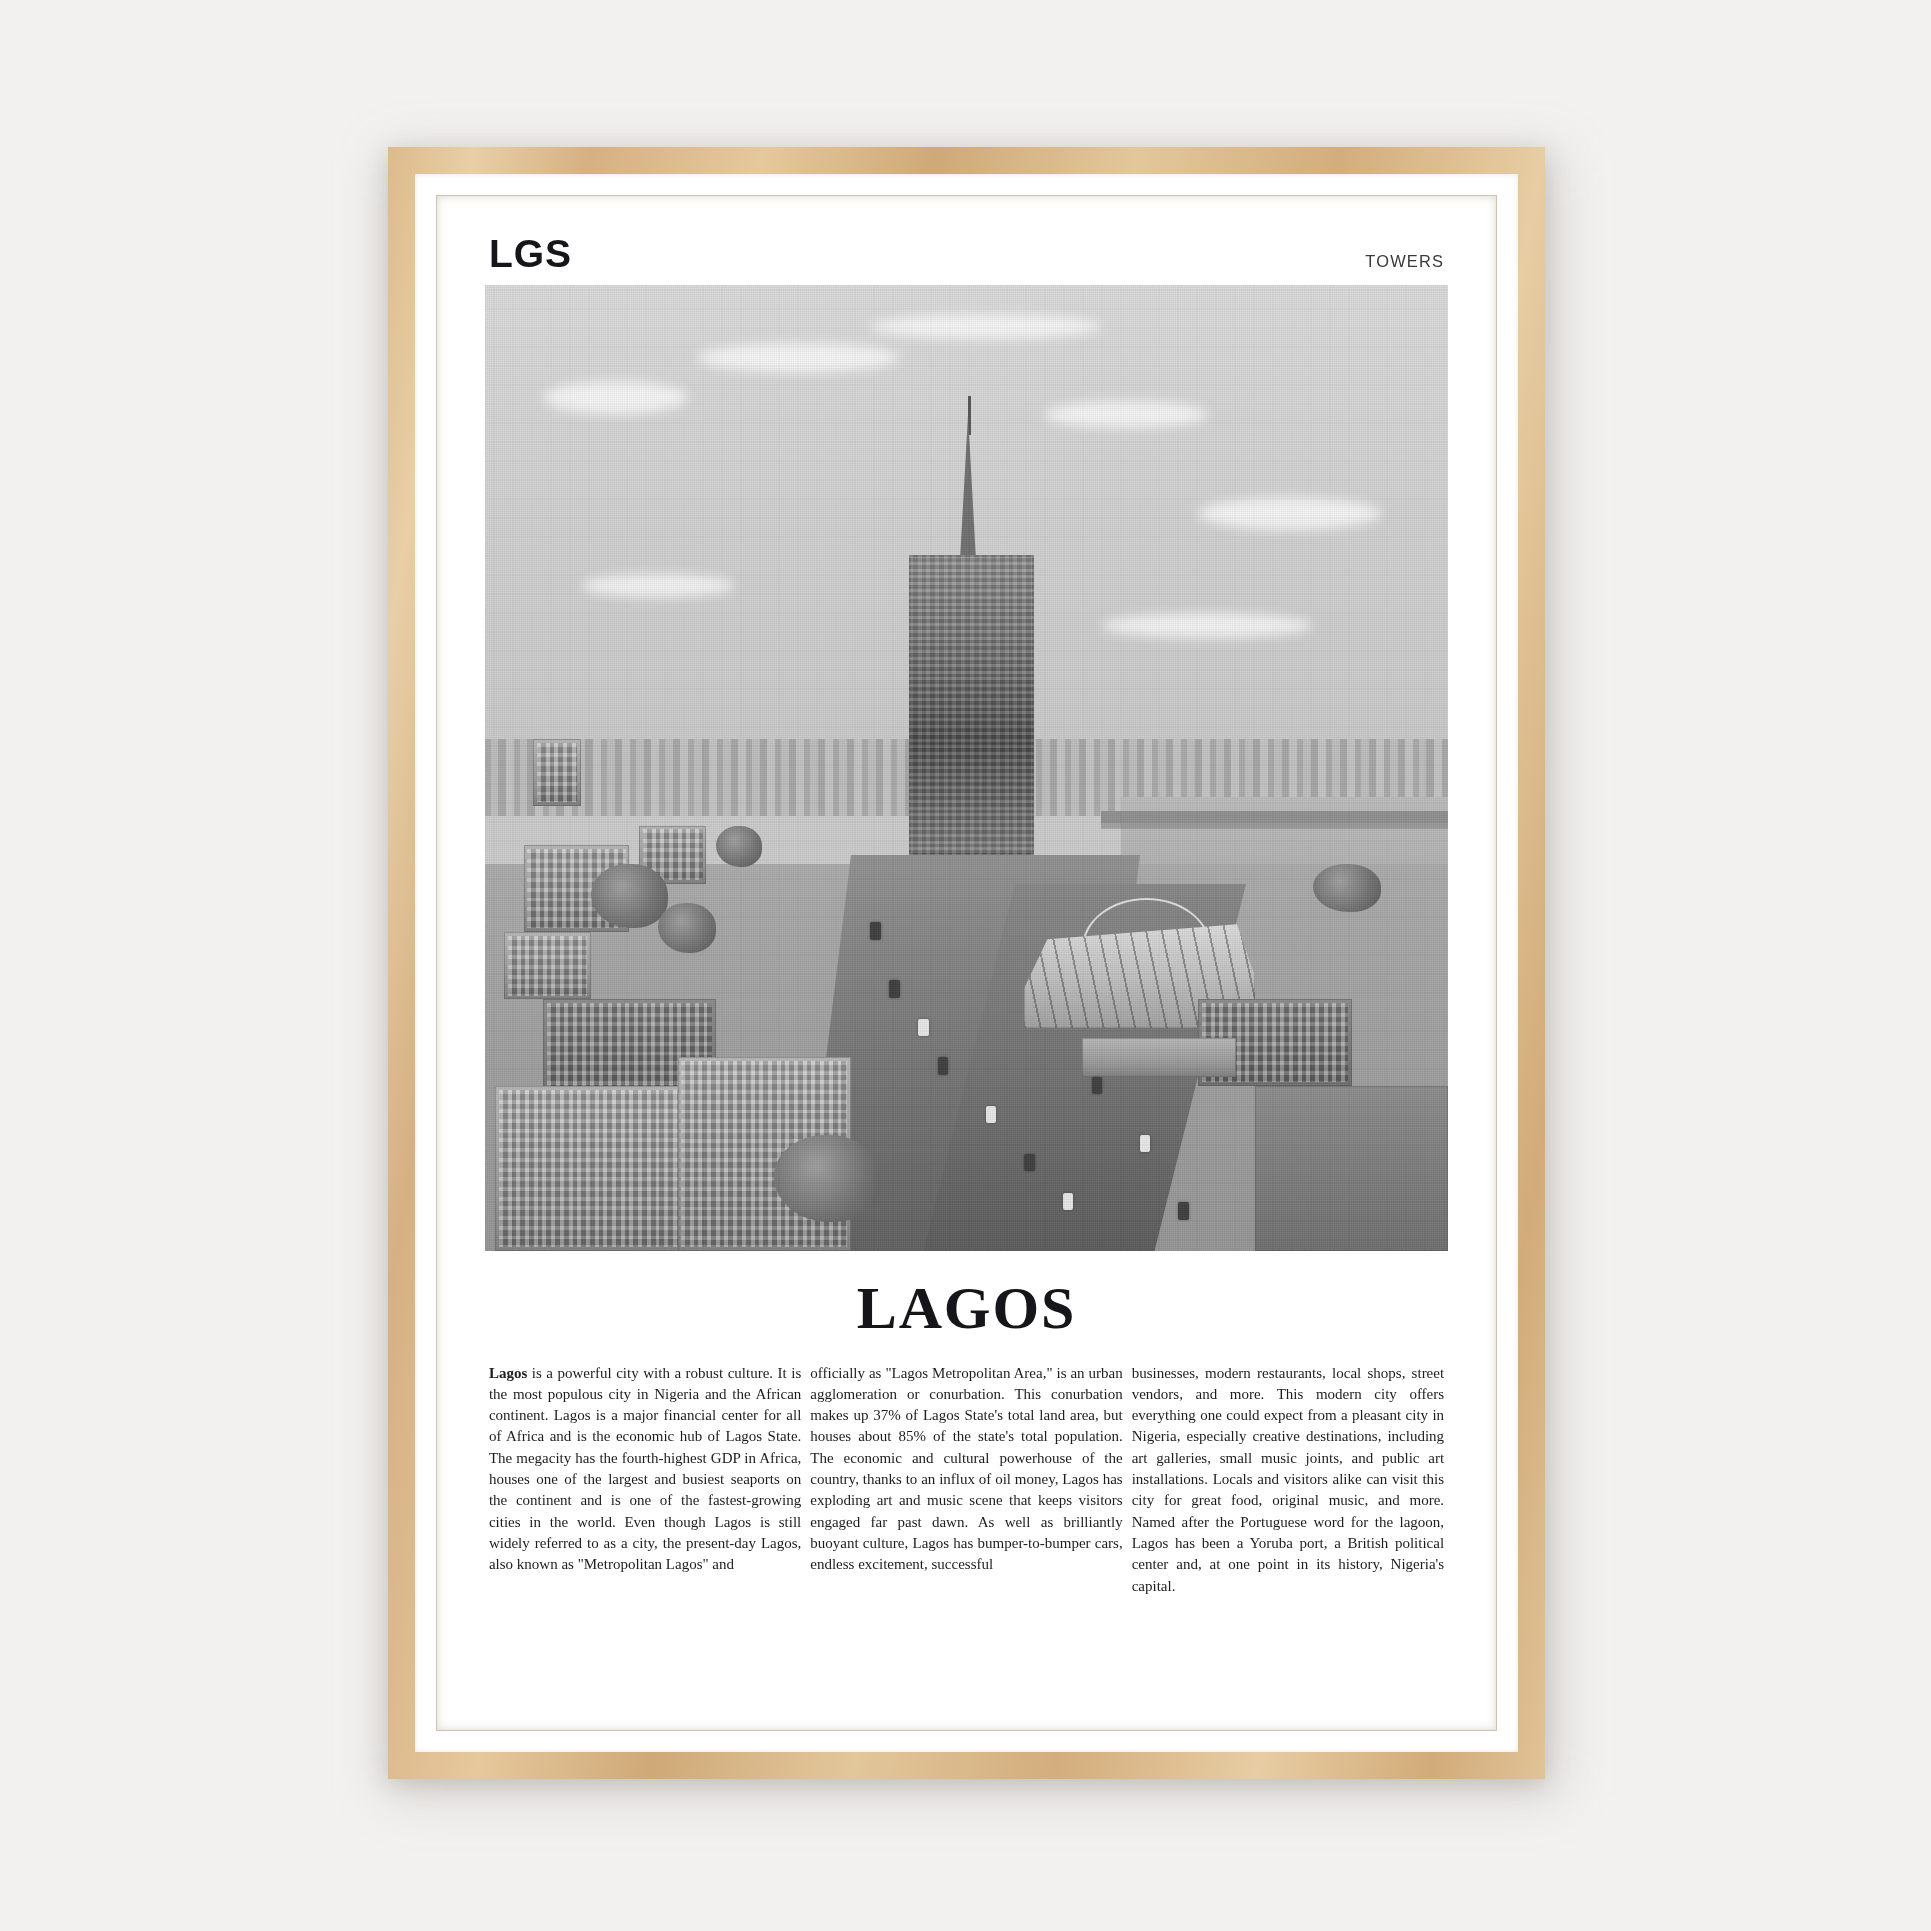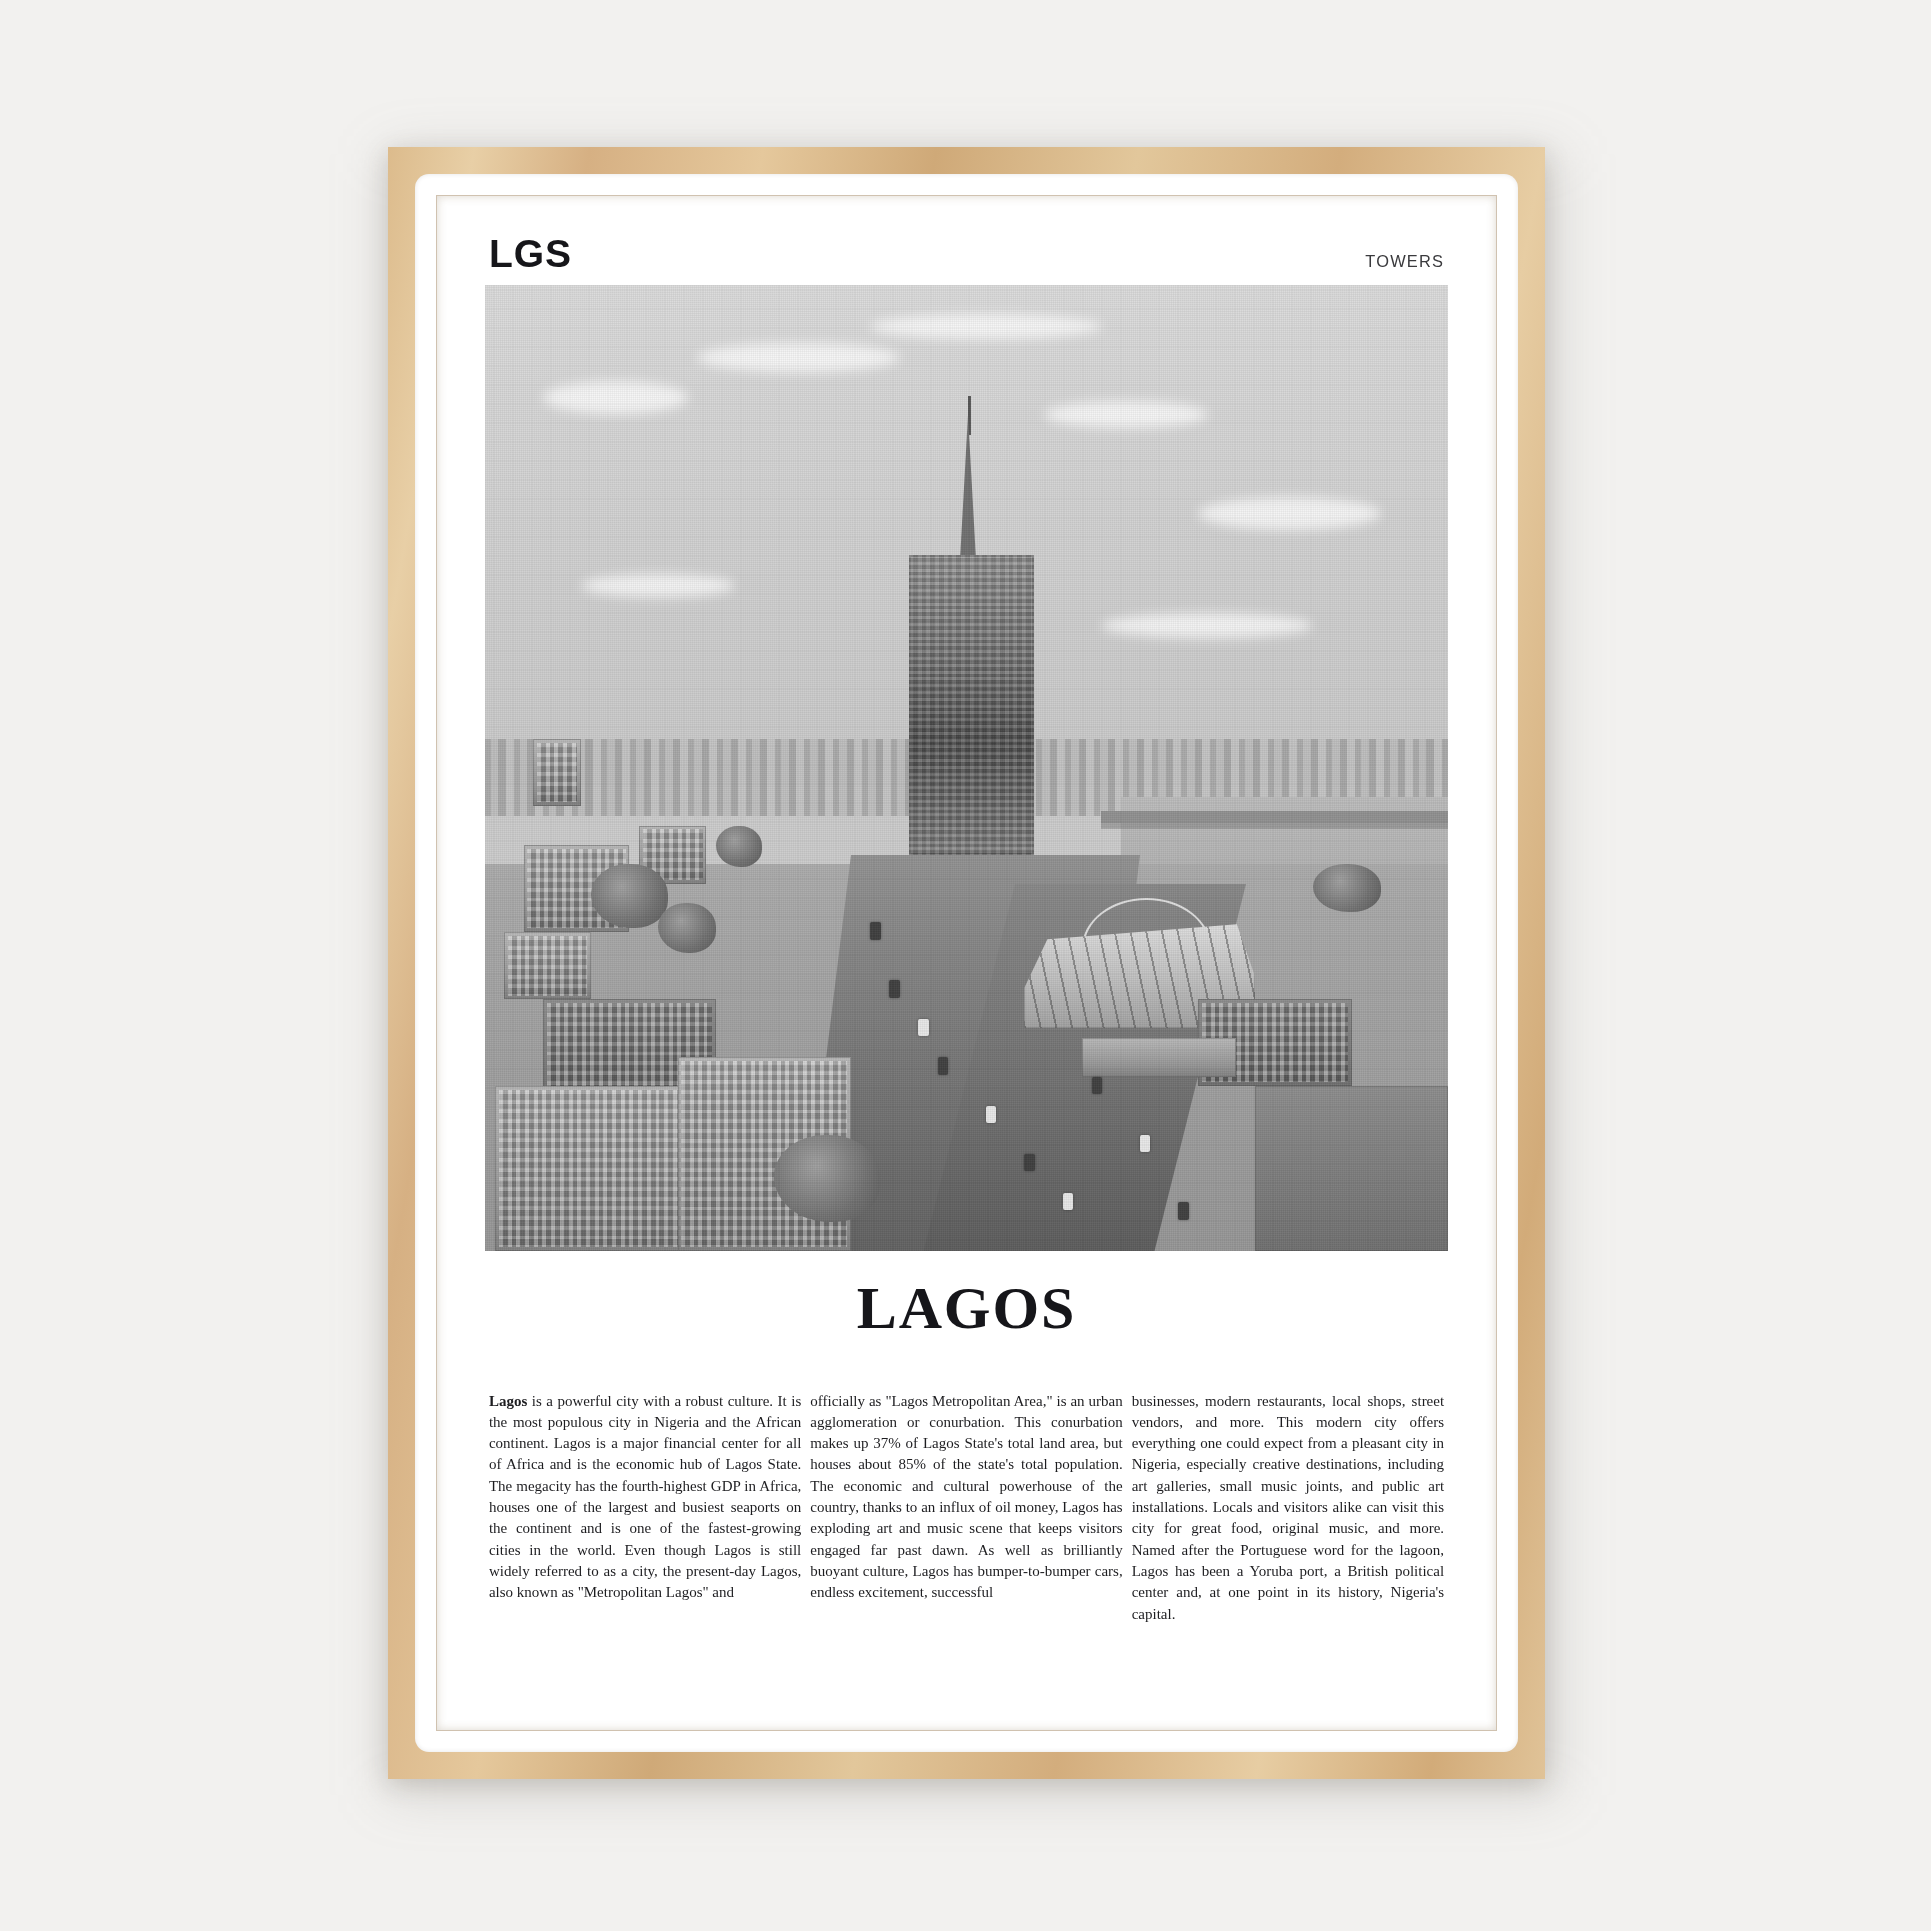--- a/index.html
+++ b/index.html
@@ -55,21 +55,20 @@
     pointer-events: none;
   }
 
   .mat {
     position: relative;
     width: 100%;
     height: 100%;
     background: #ffffff;
     box-shadow: inset 0 0 5.8px rgba(0,0,0,0.10);
     box-sizing: border-box;
-    border-radius: 14px;
   }
 
   
   .poster {
     position: absolute;
     left: 70px;
     top: 60px;
     right: 70px;
     bottom: 60px;
     background: #ffffff;
@@ -307,21 +306,20 @@
     margin-top: 27px;
     margin-bottom: 25px;
     line-height: 1;
   }
 
   
   .columns {
     display: flex;
     gap: 9px;
     padding: 0 3.9px;
-    margin-top: 28px;
   }
   .col {
     flex: 1 1 0;
     font-family: "Liberation Serif", serif;
     font-size: 15px;
     line-height: 1.42;
     color: #1d1d20;
     text-align: justify;
     hyphens: auto;
   }

